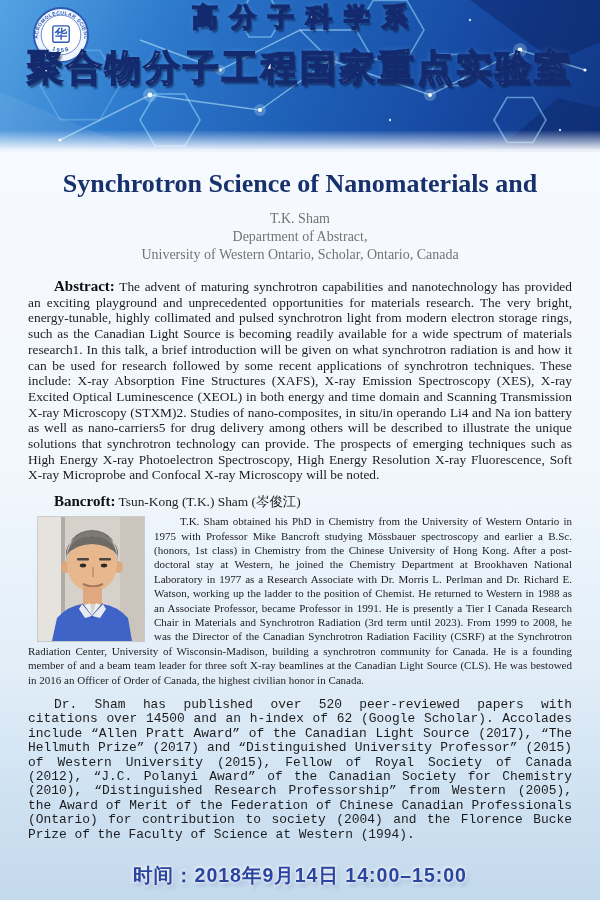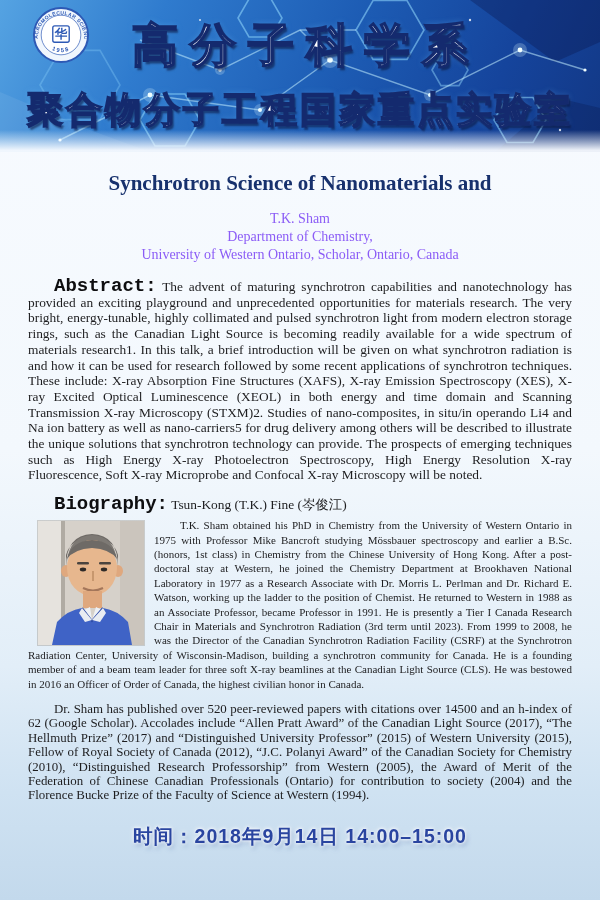--- a/index.html
+++ b/index.html
@@ -11,39 +11,39 @@
   
   .banner{
     position:relative;height:152px;overflow:hidden;
     background:linear-gradient(115deg,#55a3e2 0%,#2f7bce 25%,#1d5cb4 55%,#15449c 80%,#123784 100%);
   }
   .banner svg.net{position:absolute;left:0;top:0;width:600px;height:152px;}
   .banner-fade{position:absolute;left:0;right:0;bottom:0;height:22px;
     background:linear-gradient(180deg,rgba(248,251,255,0) 0%,rgba(248,251,255,.95) 92%);}
   .banner-text{position:absolute;left:0;right:0;top:0;text-align:center;
     font-family:"Liberation Sans","DejaVu Sans",sans-serif;font-weight:800;color:#ffffff;}
-  .cn1{margin-top:15px;font-size:46px;letter-spacing:12px;text-indent:12px;
+  .cn1{font-size:26px;letter-spacing:12px;text-indent:12px;
     -webkit-text-stroke:1.6px #142a6e;
     text-shadow:2px 3px 2px rgba(8,18,60,.6),0 0 6px rgba(120,200,255,.35);}
   .cn2{margin-top:9px;font-size:36px;letter-spacing:3px;
     -webkit-text-stroke:1.5px #142a6e;
     text-shadow:2px 3px 2px rgba(8,18,60,.6),0 0 6px rgba(120,200,255,.35);}
   .logo{position:absolute;left:32px;top:6px;width:58px;height:58px;}
   
   .title{margin:18px 26px 0;text-align:center;font-weight:bold;
-    font-size:21px;line-height:27px;color:#17316d;}
-  .speaker{margin-top:13px;text-align:center;font-size:14px;line-height:18px;color:#8b5cf6;}
+    font-size:26px;line-height:27px;color:#17316d;}
+  .speaker{margin-top:13px;text-align:center;font-size:14px;line-height:18px;color:#737373;}
   
   .abstract{margin:15px 28px 0;font-size:13.4px;line-height:15.7px;
     text-align:justify;color:#1d1d1f;text-indent:26px;}
-  .lead{font-weight:bold;font-size:19px;color:#0e0e10;font-family:Liberation Mono, monospace;}
+  .lead{font-weight:bold;font-size:15px;color:#0e0e10;}
   .bio{margin:10px 28px 0;color:#1d1d1f;}
   .bio-head{font-size:13.4px;text-indent:26px;}
   .bio-p1{margin-top:3px;font-size:11px;line-height:14.4px;text-align:justify;text-indent:26px;}
-  .bio-p2{margin-top:0;font-size:12.9px;line-height:14.4px;text-align:justify;text-indent:26px;}
+  .bio-p2{margin-top:0;font-size:12.9px;line-height:14.4px;text-align:justify;text-indent:26px;font-family:Liberation Mono, monospace;}
   .photo{float:left;width:106px;height:124px;margin:3px 10px 2px 10px;
     box-shadow:0 0 0 1px rgba(150,145,135,.4);}
   
   .footer{margin-top:20px;text-align:center;
     font-family:"Liberation Sans","DejaVu Sans",sans-serif;font-weight:bold;
     font-size:19.5px;line-height:26.5px;letter-spacing:1px;color:#2a45a0;
     text-shadow:0 0 3px #fff,0 0 5px #fff,2px 3px 4px rgba(110,140,190,.6);}
 </style>
 </head>
 <body>
@@ -118,28 +118,28 @@
   </div>
   <div class="banner-fade"></div>
 </div>
 
 <div class="title">
   <div>Synchrotron Science of Nanomaterials and</div>
 </div>
 
 <div class="speaker">
   <div>T.K. Sham</div>
-  <div>Department of Chemistry,</div>
+  <div>Department of Abstract,</div>
   <div>University of Western Ontario, Scholar, Ontario, Canada</div>
 </div>
 
 <p class="abstract"><span class="lead">Abstract:</span><span> The advent of maturing synchrotron capabilities and nanotechnology has provided an exciting playground and unprecedented opportunities for materials research. The very bright, energy-tunable, highly collimated and pulsed synchrotron light from modern electron storage rings, such as the Canadian Light Source is becoming readily available for a wide spectrum of materials research1. In this talk, a brief introduction will be given on what synchrotron radiation is and how it can be used for research followed by some recent applications of synchrotron techniques. These include: X-ray Absorption Fine Structures (XAFS), X-ray Emission Spectroscopy (XES), X-ray Excited Optical Luminescence (XEOL) in both energy and time domain and Scanning Transmission X-ray Microscopy (STXM)2. Studies of nano-composites, in situ/in operando Li4 and Na ion battery as well as nano-carriers5 for drug delivery among others will be described to illustrate the unique solutions that synchrotron technology can provide. The prospects of emerging techniques such as High Energy X-ray Photoelectron Spectroscopy, High Energy Resolution X-ray Fluorescence, Soft X-ray Microprobe and Confocal X-ray Microscopy will be noted.</span></p>
 
 <div class="bio">
-  <div class="bio-head"><span class="lead">Biography:</span><span> Tsun-Kong (T.K.) Fine (岑俊江)</span></div>
+  <div class="bio-head"><span class="lead">Bancroft:</span><span> Tsun-Kong (T.K.) Sham (岑俊江)</span></div>
 
   <p class="bio-p1">
     <svg class="photo" viewBox="0 0 106 124">
       <rect x="0" y="0" width="106" height="124" fill="#d6d1ca"></rect>
       <rect x="0" y="0" width="24" height="124" fill="#e6e3de"></rect>
       <rect x="23" y="0" width="4" height="124" fill="#b0aba3"></rect>
       <rect x="82" y="0" width="24" height="124" fill="#cbc5bd"></rect>
       <path d="M28,46 Q28,14 54,13 Q80,14 80,46 L80,34 Q76,18 54,17 Q32,18 28,34 Z" fill="#6e6a66"></path>
       <path d="M29,40 Q32,15 54,14 Q76,15 79,40 Q76,24 54,22 Q32,24 29,40 Z" fill="#7d7974"></path>
       <ellipse cx="28" cy="50" rx="5" ry="6" fill="#dfa87e"></ellipse>

